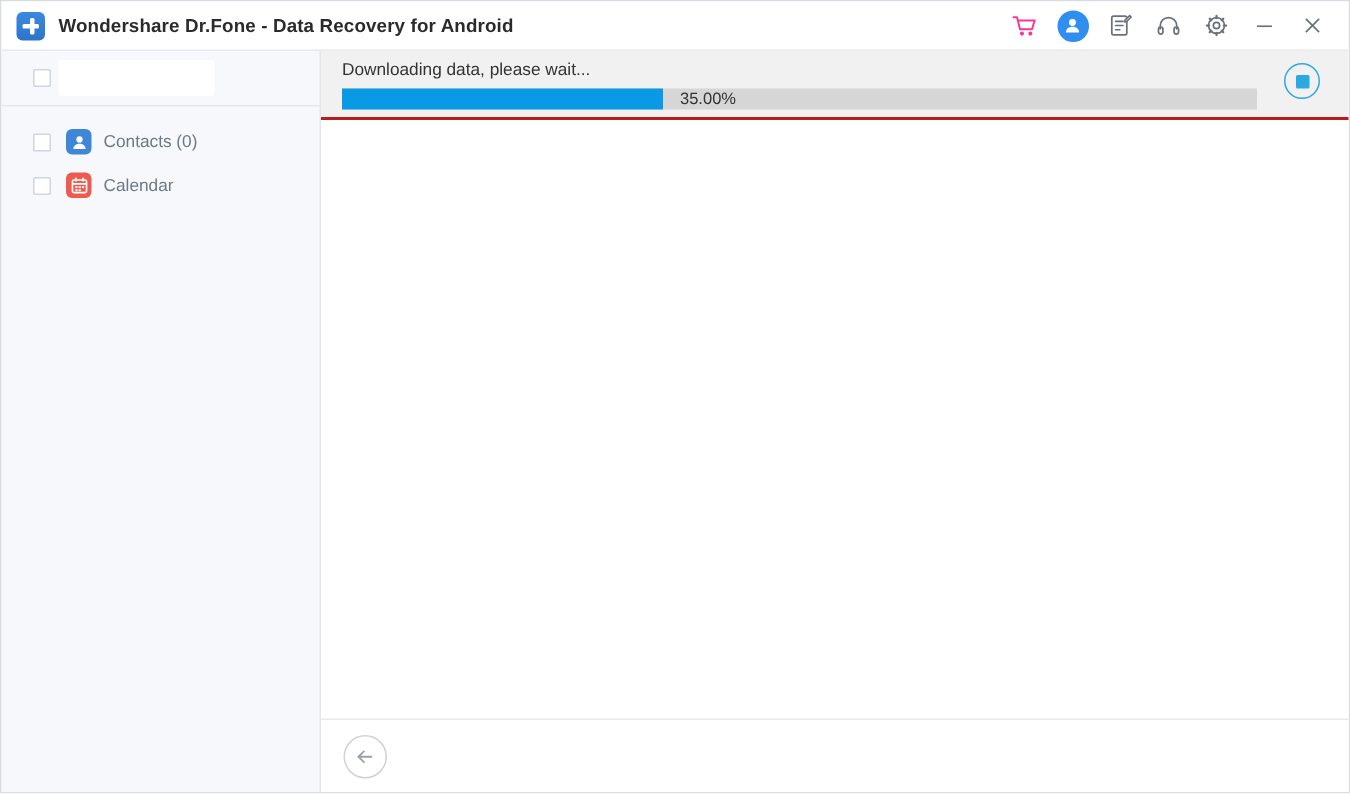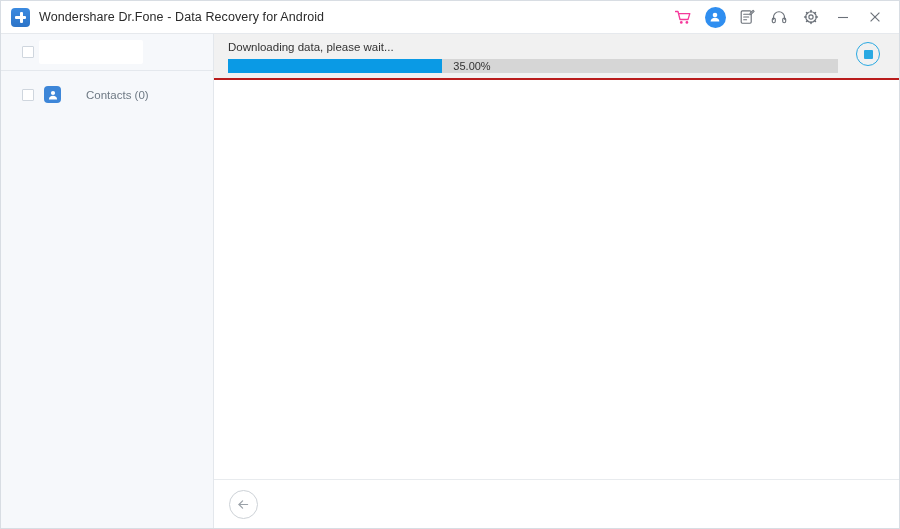--- a/index.html
+++ b/index.html
@@ -20,20 +20,21 @@
 
   
   .titlebar {
     height: 33px;
     min-height: 33px;
     background: #ffffff;
     display: flex;
     align-items: center;
     padding: 0 8px 0 10px;
     border-bottom: 1px solid #e6e9ed;
+    font-weight: bold;
   }
   .logo {
     width: 19px; height: 19px;
     border-radius: 4px;
     background: linear-gradient(180deg,#3b8ae0 0%,#2c74c8 100%);
     position: relative;
     flex: 0 0 auto;
     margin-right: 9px;
   }
   .logo::before, .logo::after {
@@ -120,21 +121,21 @@
     width: 17px; height: 17px;
     border-radius: 4px;
     margin-left: 10px;
     flex: 0 0 auto;
     display: flex; align-items: center; justify-content: center;
   }
   .ic-contacts { background: #3d86d8; }
   .ic-calendar { background: #ef5a4f; }
   .ic-wifi     { background: #2aa9e2; }
   .cat-label {
-    margin-left: 25px;
+    margin-left: 8px;
     font-size: 11.5px;
     color: #6e7984;
     white-space: nowrap;
   }
 
   
   .content {
     flex: 1 1 auto;
     display: flex;
     flex-direction: column;
@@ -314,20 +315,37 @@
           <div class="chk"></div>
           <div class="cat-icon ic-contacts">
             <svg width="12" height="12" viewBox="0 0 12 12">
               <circle cx="6" cy="4" r="2.1" fill="#ffffff"></circle>
               <path d="M1.9 10.4c0-2.3 1.9-3.6 4.1-3.6s4.1 1.3 4.1 3.6z" fill="#ffffff"></path>
             </svg>
           </div>
           <div class="cat-label">Contacts (0)</div>
         </div>
 
+        <div class="cat-row">
+          <div class="chk"></div>
+          <div class="cat-icon ic-calendar">
+            <svg width="12" height="12" viewBox="0 0 12 12">
+              <rect x="1.3" y="2" width="9.4" height="8.4" rx="1" fill="none" stroke="#ffffff" stroke-width="1.1"></rect>
+              <line x1="1.3" y1="4.6" x2="10.7" y2="4.6" stroke="#ffffff" stroke-width="1.1"></line>
+              <line x1="3.6" y1="0.9" x2="3.6" y2="2.6" stroke="#ffffff" stroke-width="1.1" stroke-linecap="round"></line>
+              <line x1="8.4" y1="0.9" x2="8.4" y2="2.6" stroke="#ffffff" stroke-width="1.1" stroke-linecap="round"></line>
+              <rect x="3.2" y="6.1" width="1.5" height="1.3" fill="#ffffff"></rect>
+              <rect x="5.4" y="6.1" width="1.5" height="1.3" fill="#ffffff"></rect>
+              <rect x="7.6" y="6.1" width="1.5" height="1.3" fill="#ffffff"></rect>
+              <rect x="3.2" y="8.2" width="1.5" height="1.3" fill="#ffffff"></rect>
+              <rect x="5.4" y="8.2" width="1.5" height="1.3" fill="#ffffff"></rect>
+            </svg>
+          </div>
+          <div class="cat-label">Calendar</div>
+        </div>
 
 
       </div>
     </div>
 
     <div class="content">
 
       <div class="progress-panel">
         <div class="progress-text">Downloading data, please wait...</div>
 

